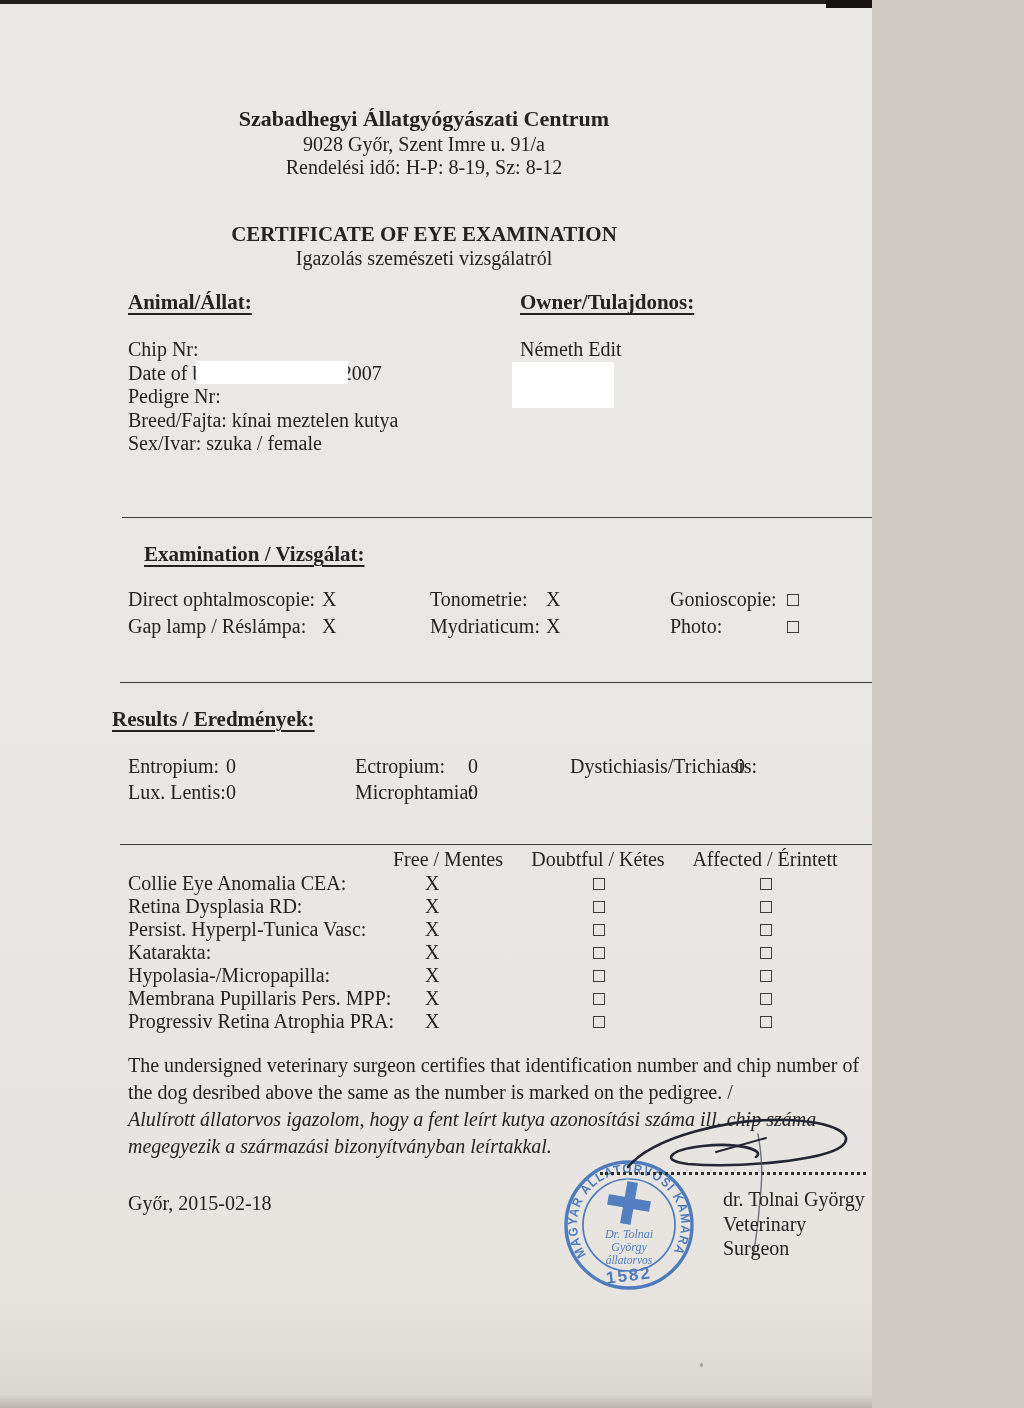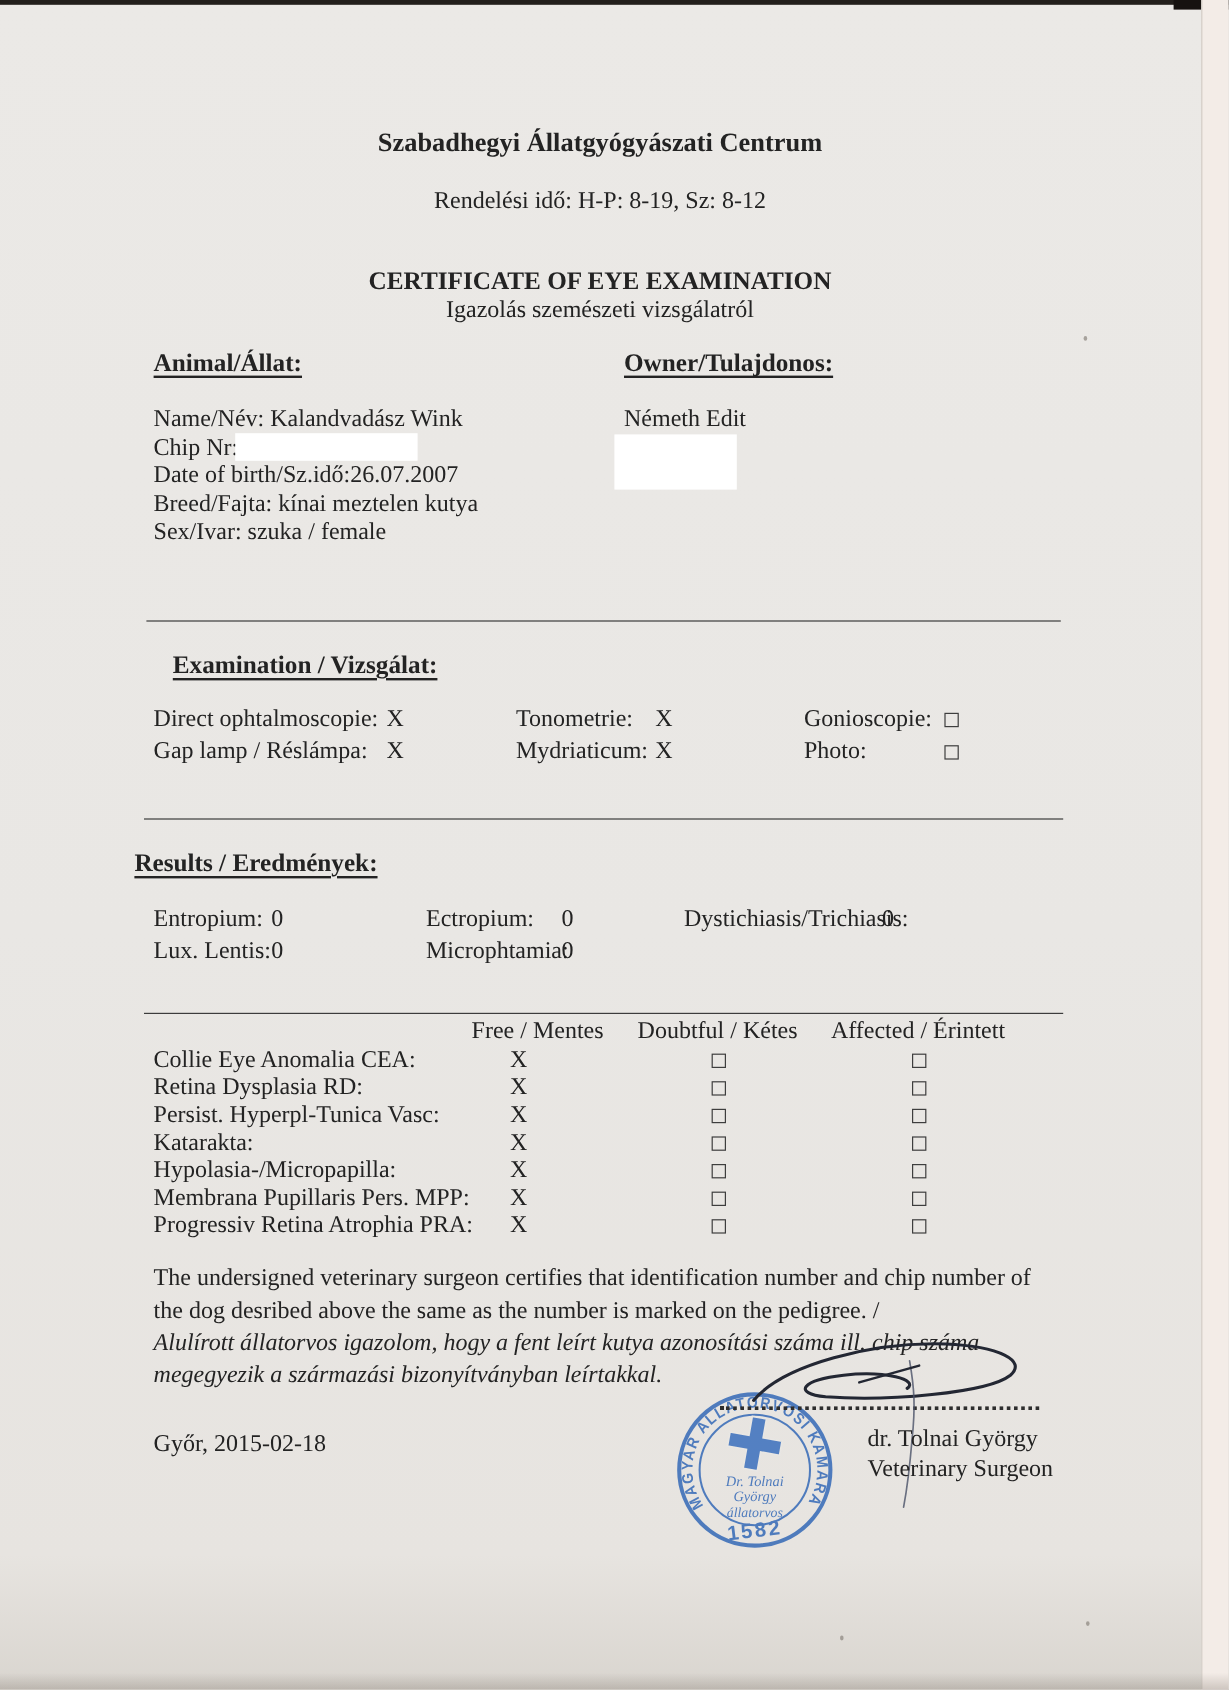--- a/index.html
+++ b/index.html
@@ -1,16 +1,16 @@
 <!DOCTYPE html>
 <html><head>
 <meta charset="utf-8">
 <style>
   html,body{margin:0;padding:0;background:#cfcac4;}
-  .page{position:relative;width:1024px;height:1408px;overflow:hidden;
+  .page{position:relative;width:872px;height:1408px;overflow:hidden;
         background:linear-gradient(180deg,#ebe9e6 0%,#e9e7e4 55%,#e7e4e0 92%,#d9d5cf 100%);
         font-family:"Liberation Serif","DejaVu Serif",serif;color:#232323;}
   .abs{position:absolute;}
   .b{font-weight:bold;}
   .it{font-style:italic;}
   .u{text-decoration:underline;text-underline-offset:4px;text-decoration-thickness:1.5px;}
   .t20{font-size:20px;line-height:23.5px;}
   .t21b{font-size:21px;font-weight:bold;}
   .center{left:0;right:24px;text-align:center;}
   .hr{height:0;border-top:1.8px solid #3c3c3c;}
@@ -30,32 +30,33 @@
 
   <div class="abs top-strip"></div>
   <div class="abs top-right-strip"></div>
   <div class="abs right-strip"></div>
   <div class="abs bottom-shade"></div>
   <span class="speck" style="left:903px;top:280px;"></span>
   <span class="speck" style="left:700px;top:1363px;"></span>
   <span class="speck" style="left:905px;top:1351px;"></span>
 
   <div class="abs center b" style="top:106px;font-size:22px;">Szabadhegyi Állatgyógyászati Centrum</div>
+  <div class="abs center t20" style="top:133px;">9028 Győr, Szent Imre u. 91/a</div>
   <div class="abs center t20" style="top:156px;">Rendelési idő: H-P: 8-19, Sz: 8-12</div>
 
   <div class="abs center t20" style="top:247px;">Igazolás szemészeti vizsgálatról</div>
   <div class="abs center b" style="top:222px;font-size:21px;">CERTIFICATE OF EYE EXAMINATION</div>
 
   <div class="abs t21b u" style="left:128px;top:290px;">Animal/Állat:</div>
   <div class="abs t21b u" style="left:520px;top:290px;">Owner/Tulajdonos:</div>
 
   <div class="abs t20" style="left:128px;top:338px;">
-    <div>Name/Név: Kalandvadász Wink</div>
     <div>Chip Nr:</div>
     <div>Date of birth/Sz.idő:26.07.2007</div>
+    <div>Pedigre Nr:</div>
     <div>Breed/Fajta: kínai meztelen kutya</div>
     <div>Sex/Ivar: szuka / female</div>
   </div>
   <div class="abs" style="left:196px;top:361px;width:152px;height:23px;background:#fff;"></div>
 
   <div class="abs t20" style="left:520px;top:338px;">Németh Edit</div>
   <div class="abs" style="left:512px;top:362px;width:102px;height:46px;background:#fff;"></div>
 
   <div class="abs hr" style="left:122px;top:517px;width:762px;"></div>
 

